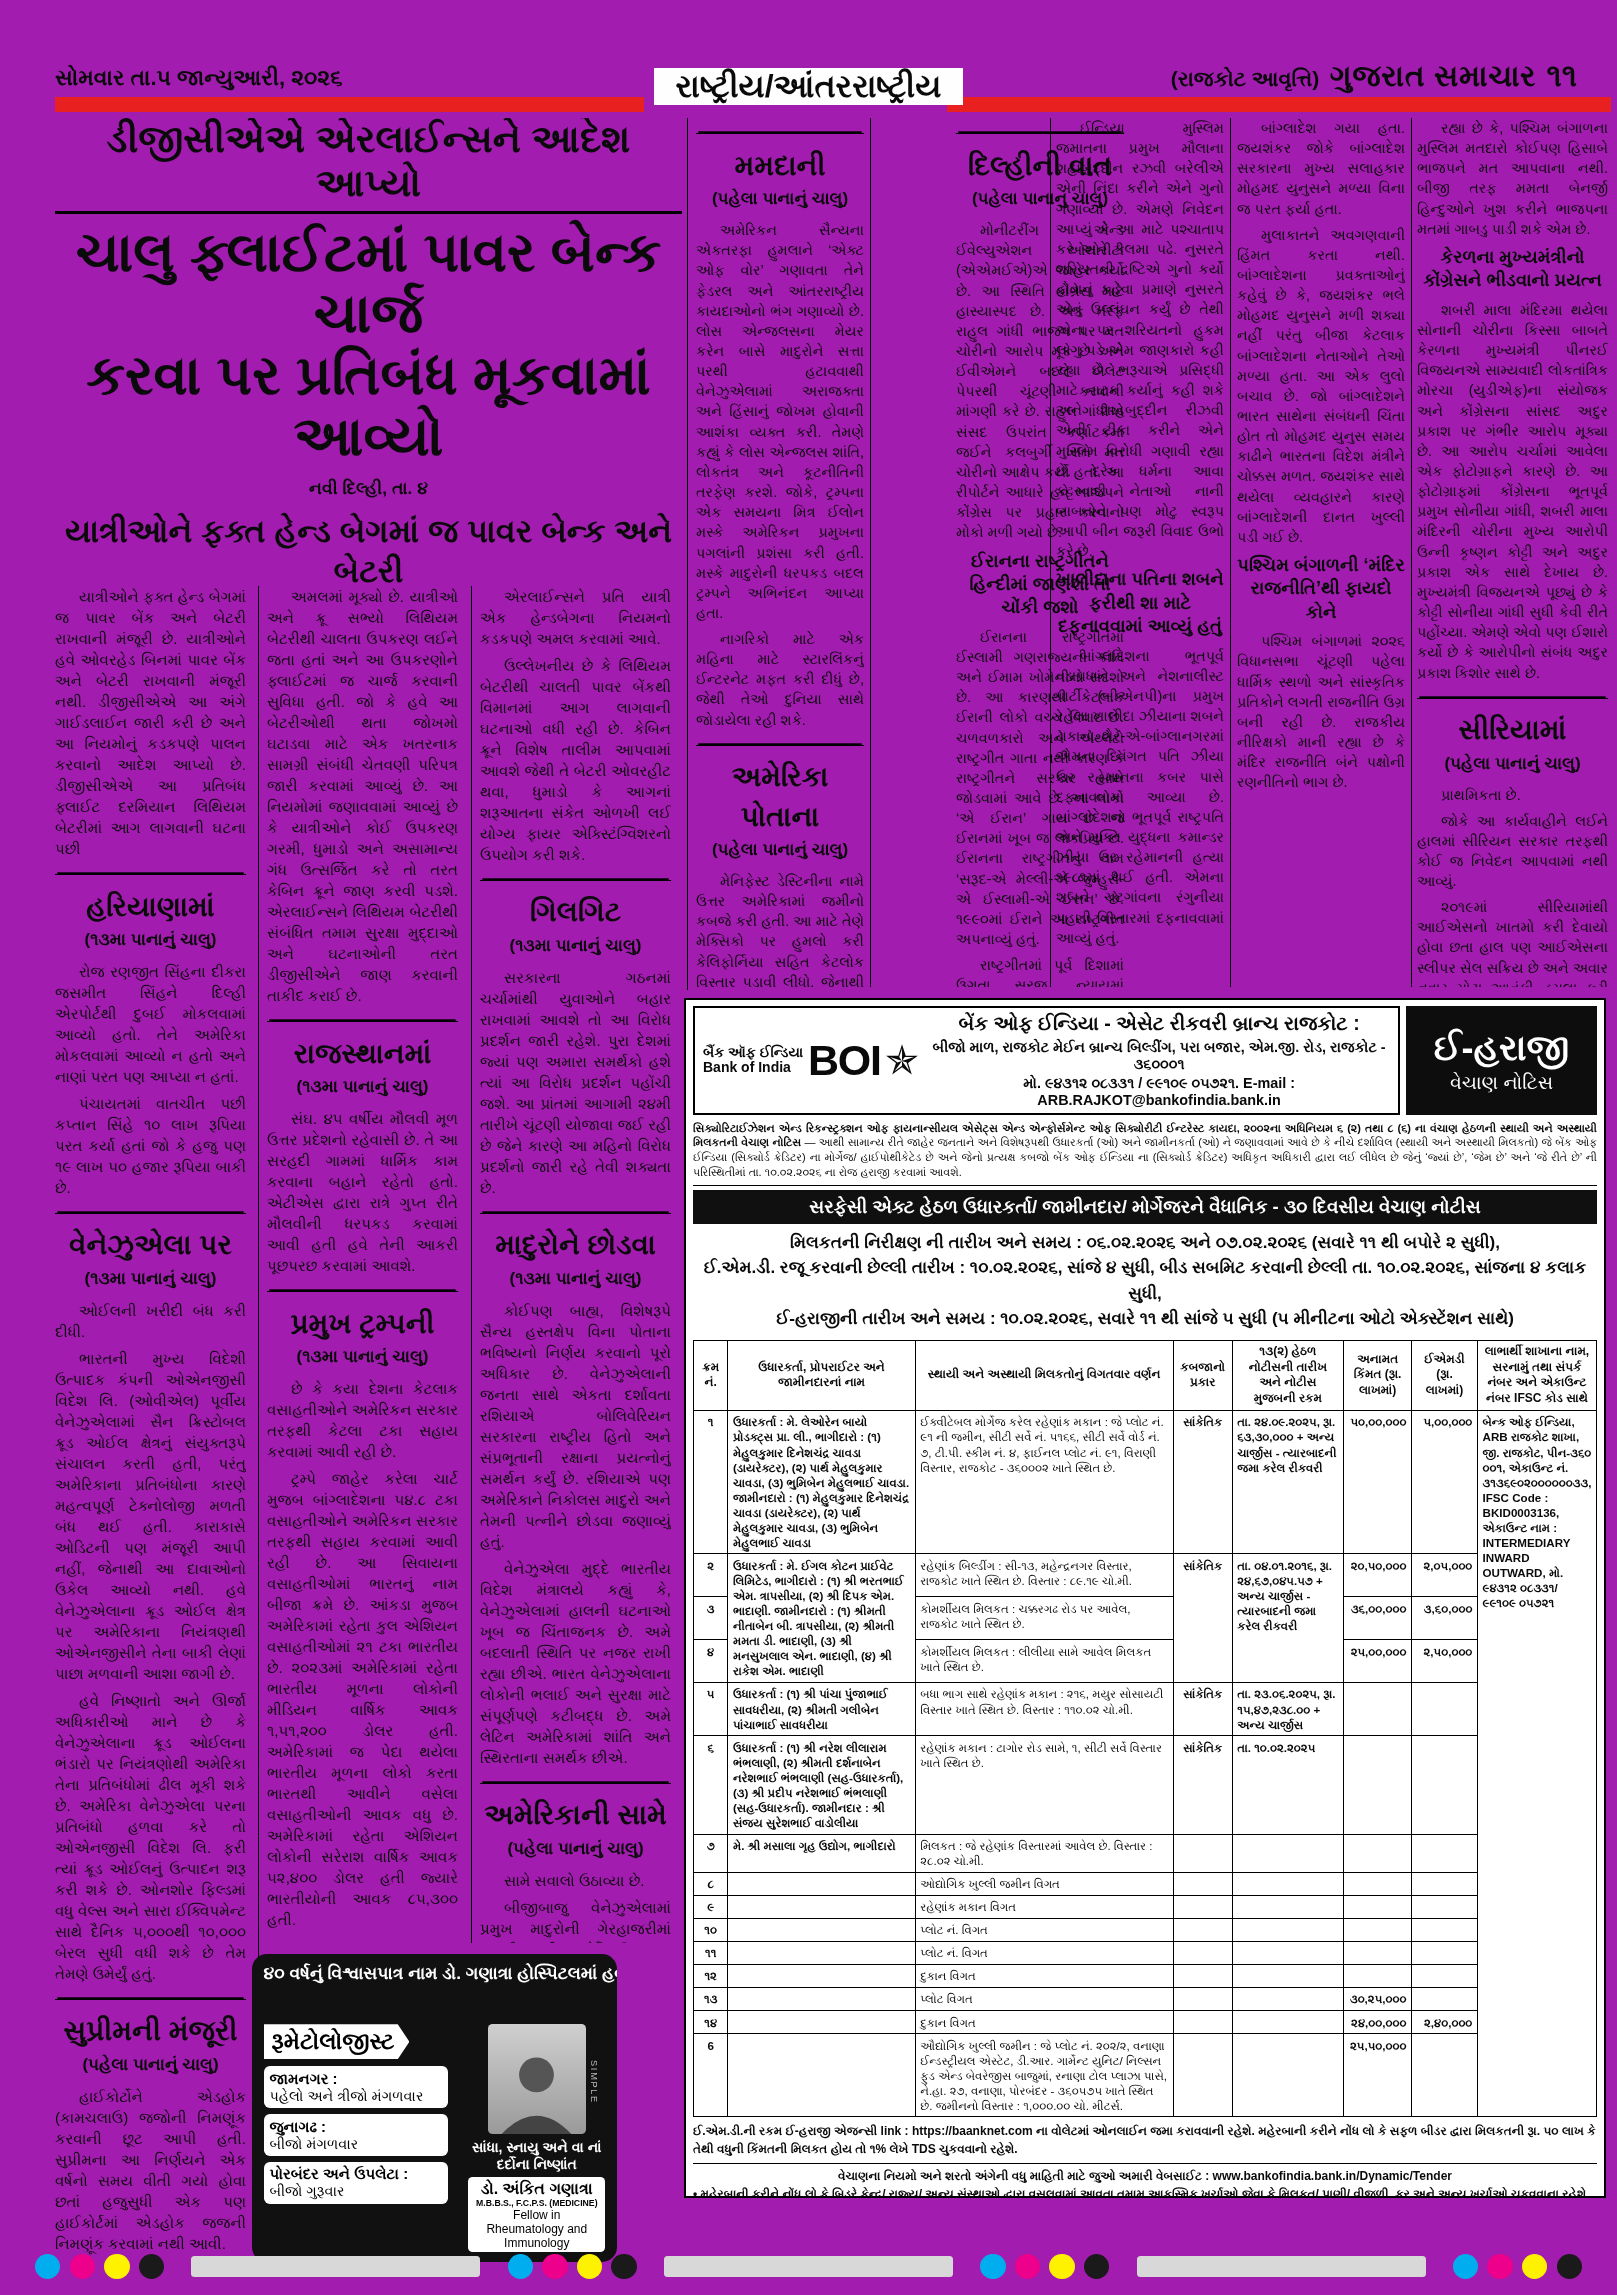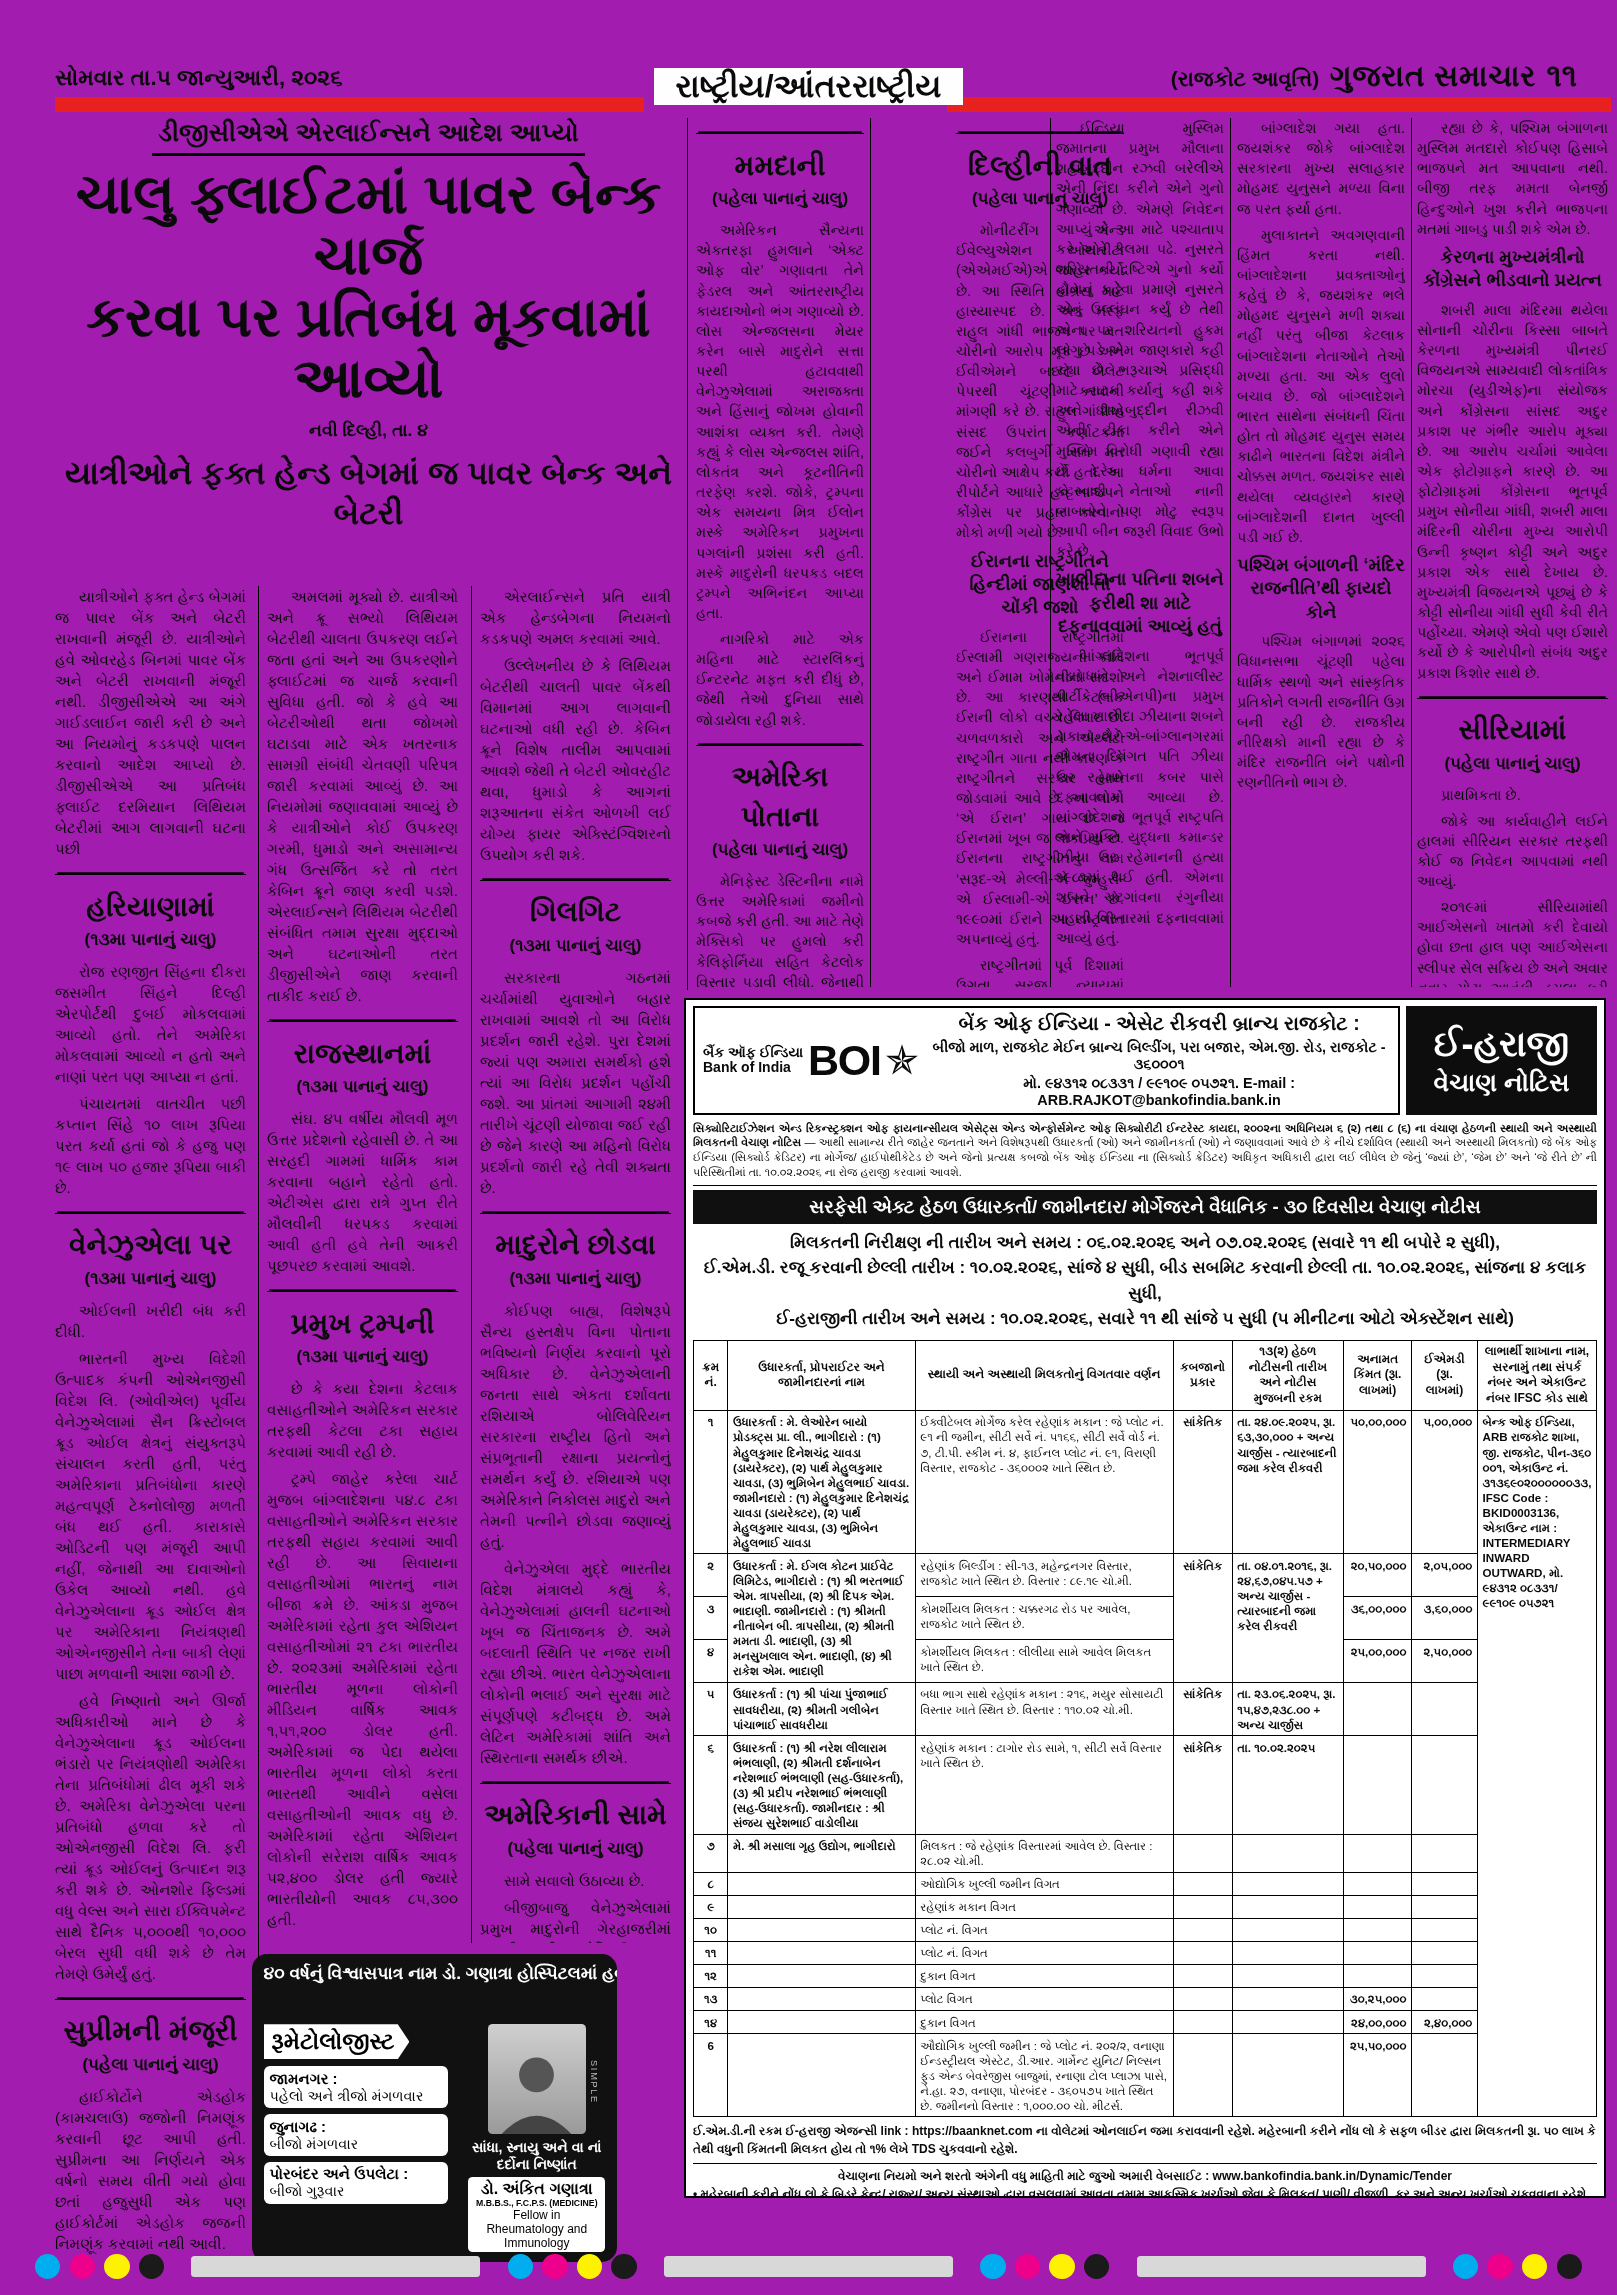--- a/index.html
+++ b/index.html
@@ -9,21 +9,21 @@
   .ph-date{position:absolute;left:55px;top:65px;font-size:22px;font-weight:bold;}
   .ph-right{position:absolute;right:40px;top:58px;display:flex;align-items:baseline;gap:10.4px;}
   .ph-edition{font-size:21px;font-weight:bold;}
   .ph-masthead{font-size:30px;font-weight:900;letter-spacing:0.6px;}
   .ph-pageno{font-size:31px;font-weight:900;}
   .redbar{position:absolute;top:97px;height:15px;background:#e8201f;}
   .section-banner{position:absolute;top:68px;left:0;width:100%;text-align:center;}
   .section-banner span{display:inline-block;background:#fefefe;padding:0 22px;font-size:32px;font-weight:bold;}
   
   .lead{position:absolute;left:55px;top:118px;width:627px;height:468px;overflow:hidden;text-align:center;}
-  .lead-kicker{display:inline-block;font-size:25px;font-weight:bold;border-bottom:3.5px solid #000;
+  .lead-kicker{display:inline-block;font-size:38px;font-weight:bold;border-bottom:3.5px solid #000;
                padding:0 5.8px 4.6px;margin-bottom:8px;}
   .lead-headline{font-size:55px;font-weight:900;line-height:1.12;}
   .lead-dateline{font-size:17.3px;font-weight:bold;margin:10.4px 0 3.5px;}
   .lead-intro{display:flex;text-align:justify;font-size:15.6px;line-height:1.38;gap:0;}
   .lead-intro>div{flex:1;padding:0 9.2px;}
   .lead-intro>div:first-child{border-right:1.2px solid #000;}
   .lead-subhead{font-size:32px;font-weight:900;line-height:1.25;margin-top:11.6px;}
   
   .ncol{position:absolute;overflow:hidden;font-size:15px;line-height:1.4;text-align:justify;}
   .rcol{font-size:14.4px;}
@@ -64,21 +64,21 @@
   .boi-logo .gb{font-size:14px;font-weight:900;line-height:1.1;}
   .boi-logo .big{font-size:43px;font-weight:900;letter-spacing:-1.2px;}
   .boi-logo .star{font-size:40px;line-height:1;}
   .boi-titles{flex:1;text-align:center;}
   .boi-t1{font-size:19.6px;font-weight:900;margin-bottom:3.5px;}
   .boi-t2{font-size:14.4px;font-weight:bold;margin-bottom:2.3px;}
   .boi-t3{font-size:14.4px;font-weight:bold;}
   .eharaji{width:191px;background:#0d0d0d;color:#fff;text-align:center;display:flex;flex-direction:column;
            justify-content:center;gap:3.5px;}
   .eh1{font-size:36px;font-weight:900;}
-  .eh2{font-size:25px;font-weight:700;}
+  .eh2{font-size:19px;font-weight:400;}
   .boi-small{font-size:11px;line-height:1.35;text-align:justify;border-bottom:1.7px solid #000;padding-bottom:4.6px;margin-bottom:4.6px;}
   .boi-band{background:#101010;color:#fff;text-align:center;font-size:18.5px;font-weight:900;padding:5.8px 3.5px;margin-bottom:5.8px;}
   .boi-dates{text-align:center;font-size:17px;font-weight:900;line-height:1.5;margin-bottom:8px;}
   table.auction{border-collapse:collapse;width:100%;}
   table.auction th,table.auction td{border:1.2px solid #000;padding:3.5px 4.6px;vertical-align:top;
       font-size:11.6px;line-height:1.3;}
   table.auction th{font-weight:900;text-align:center;vertical-align:middle;font-size:12px;}
   td.c-no{width:26.6px;text-align:center;font-weight:bold;}
   td.c-names{width:215px;font-weight:bold;}
   td.c-desc{width:312px;}

